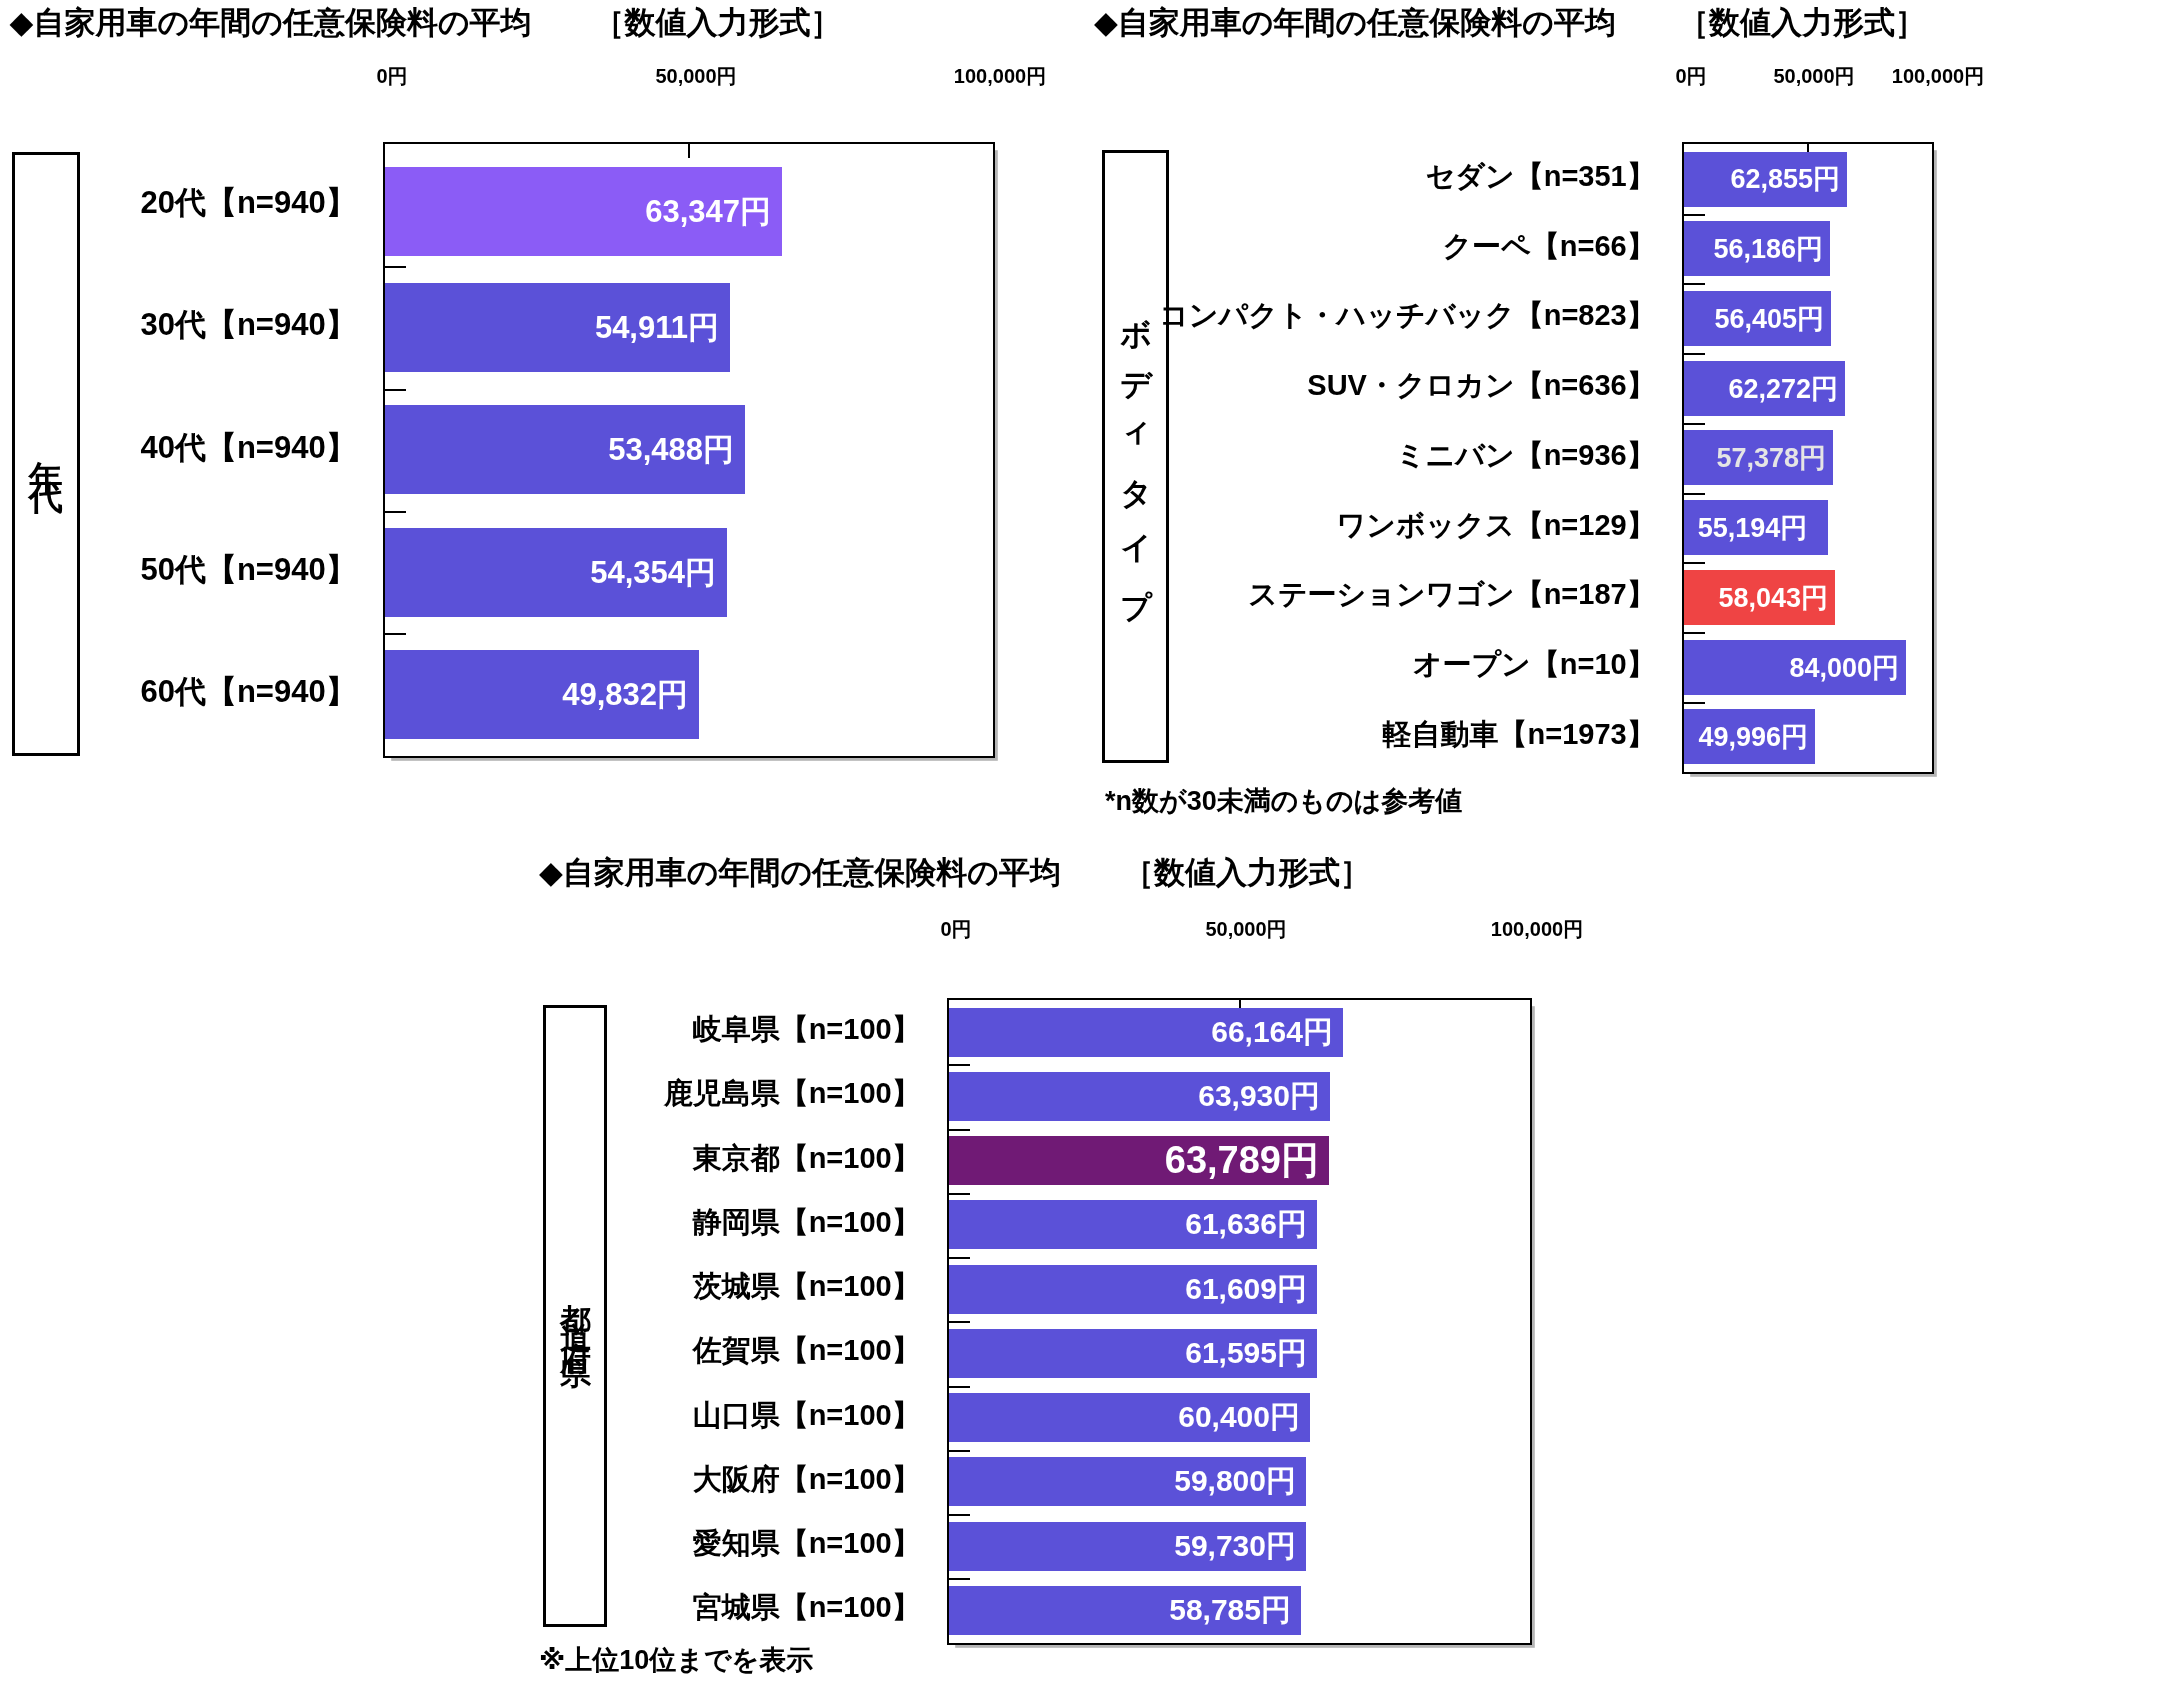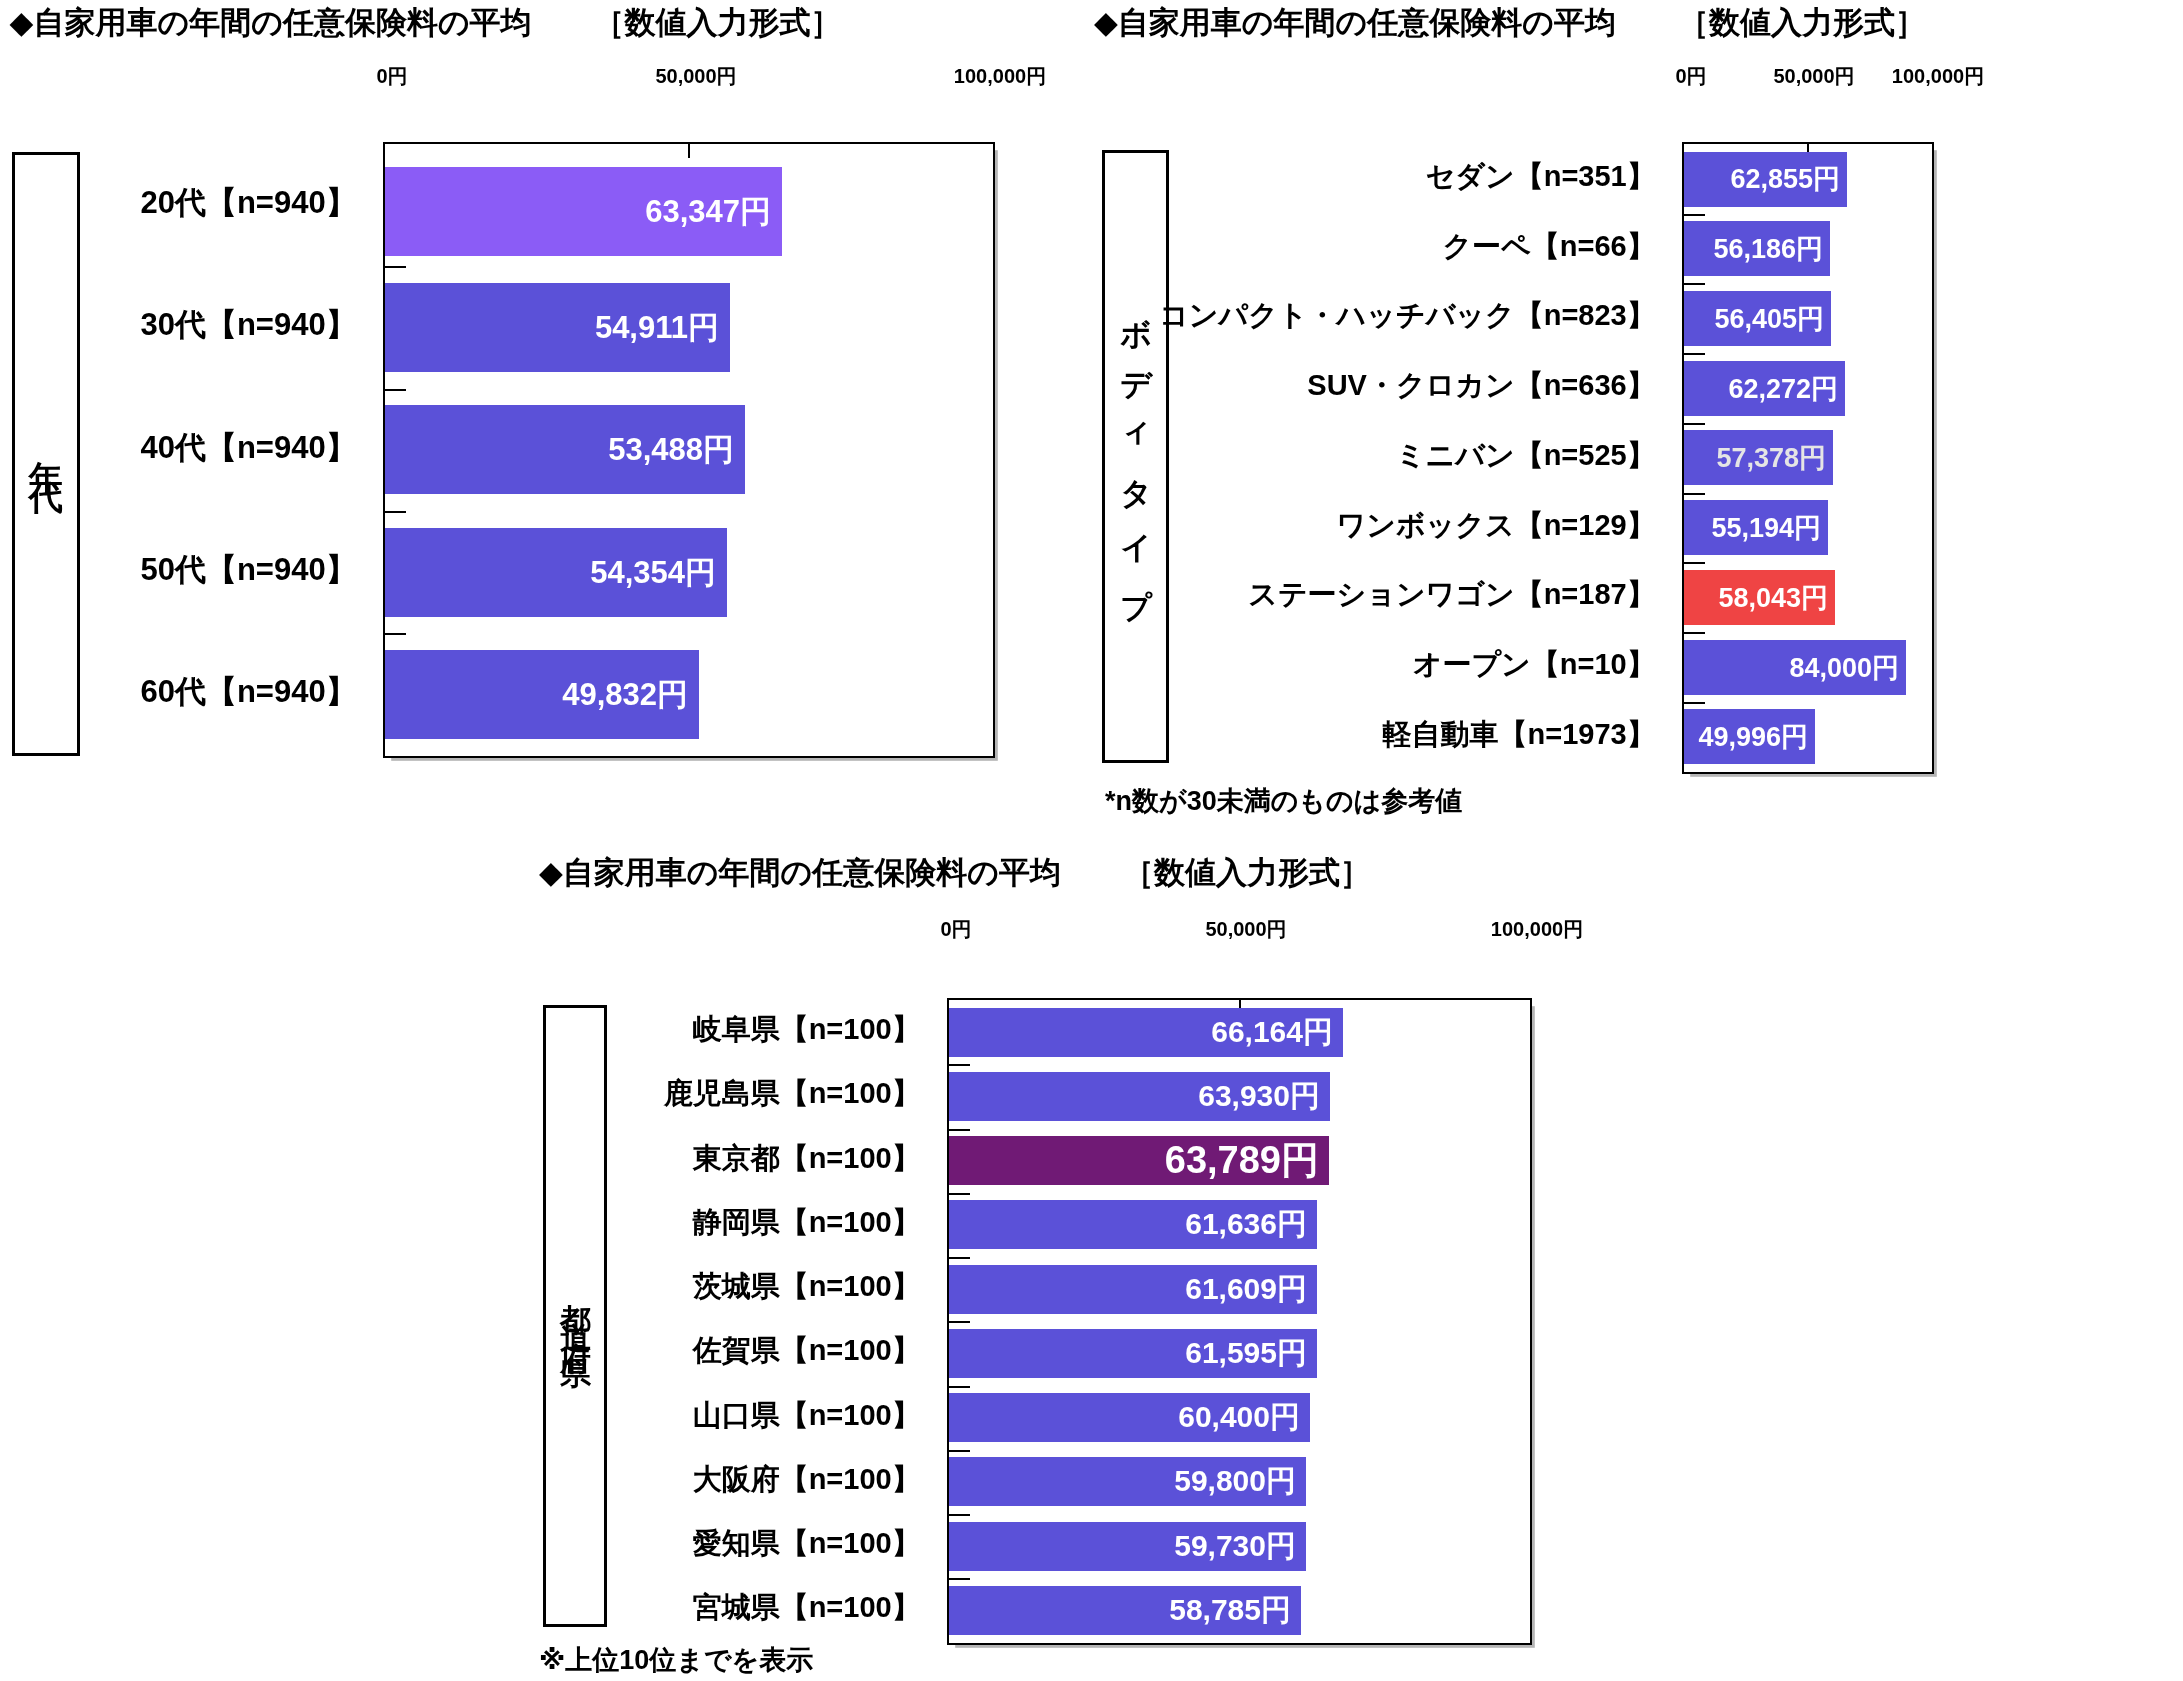--- a/index.html
+++ b/index.html
@@ -140,21 +140,21 @@
     <div class="axis-tick-label" style="left:1805px;top:63px">50,000円</div>
     <div class="axis-tick-label" style="left:1929px;top:63px">100,000円</div>
     <div class="group-box" style="left:1102px;top:150px;width:67px;height:613px">
       <span class="vtext" style="font-size:31px">ボディタイプ</span>
     </div>
     <div class="labels" style="left:1162px;top:142px;width:506px;height:628px">
         <div class="cat-label" style="top: 0px; height: 70px; font-size: 29px;">セダン【n=351】</div>
         <div class="cat-label" style="top: 70px; height: 70px; font-size: 29px;">クーペ【n=66】</div>
         <div class="cat-label" style="top: 139px; height: 70px; font-size: 29px;">コンパクト・ハッチバック【n=823】</div>
         <div class="cat-label" style="top: 209px; height: 70px; font-size: 29px;">SUV・クロカン【n=636】</div>
-        <div class="cat-label" style="top: 279px; height: 70px; font-size: 29px;">ミニバン【n=525】</div>
+        <div class="cat-label" style="top: 279px; height: 70px; font-size: 29px;">ミニバン【n=936】</div>
         <div class="cat-label" style="top: 349px; height: 70px; font-size: 29px;">ワンボックス【n=129】</div>
         <div class="cat-label" style="top: 418px; height: 70px; font-size: 29px;">ステーションワゴン【n=187】</div>
         <div class="cat-label" style="top: 488px; height: 70px; font-size: 29px;">オープン【n=10】</div>
         <div class="cat-label" style="top: 558px; height: 70px; font-size: 29px;">軽自動車【n=1973】</div>
       </div>
     <div class="plot" style="left:1682px;top:142px;width:248px;height:628px">
       <div class="mid-tick"></div>
     <div class="bar" style="top: 7.5px; height: 55px; width: 156px; background: rgb(91, 81, 216); padding-right: 6.8px; font-size: 27px; color: rgb(255, 255, 255);">
           <span>62,855円</span>
         </div>
@@ -167,21 +167,21 @@
         </div>
         <div class="cat-tick" style="top: 139px;"></div>
         <div class="bar" style="top: 217px; height: 55px; width: 154px; background: rgb(91, 81, 216); padding-right: 6.8px; font-size: 27px; color: rgb(255, 255, 255);">
           <span>62,272円</span>
         </div>
         <div class="cat-tick" style="top: 209px;"></div>
         <div class="bar" style="top: 286px; height: 55px; width: 142px; background: rgb(91, 81, 216); padding-right: 6.8px; font-size: 27px; color: #e5e5e5;">
           <span>57,378円</span>
         </div>
         <div class="cat-tick" style="top: 279px;"></div>
-        <div class="bar" style="top: 356px; height: 55px; width: 137px; background: rgb(91, 81, 216); padding-right: 6.8px; font-size: 27px; color: rgb(255, 255, 255);">
+        <div class="bar" style="top: 356px; height: 55px; width: 137px; background: rgb(91, 81, 216); padding-right: 6.8px; font-size: 27px; color: rgb(255, 255, 255); justify-content: center;">
           <span>55,194円</span>
         </div>
         <div class="cat-tick" style="top: 349px;"></div>
         <div class="bar" style="top: 426px; height: 55px; width: 144px; background: #ef4444; padding-right: 6.8px; font-size: 27px; color: rgb(255, 255, 255);">
           <span>58,043円</span>
         </div>
         <div class="cat-tick" style="top: 418px;"></div>
         <div class="bar" style="top: 496px; height: 55px; width: 208px; background: rgb(91, 81, 216); padding-right: 6.8px; font-size: 27px; color: rgb(255, 255, 255); padding-left: 7px;">
           <span>84,000円</span>
         </div>

